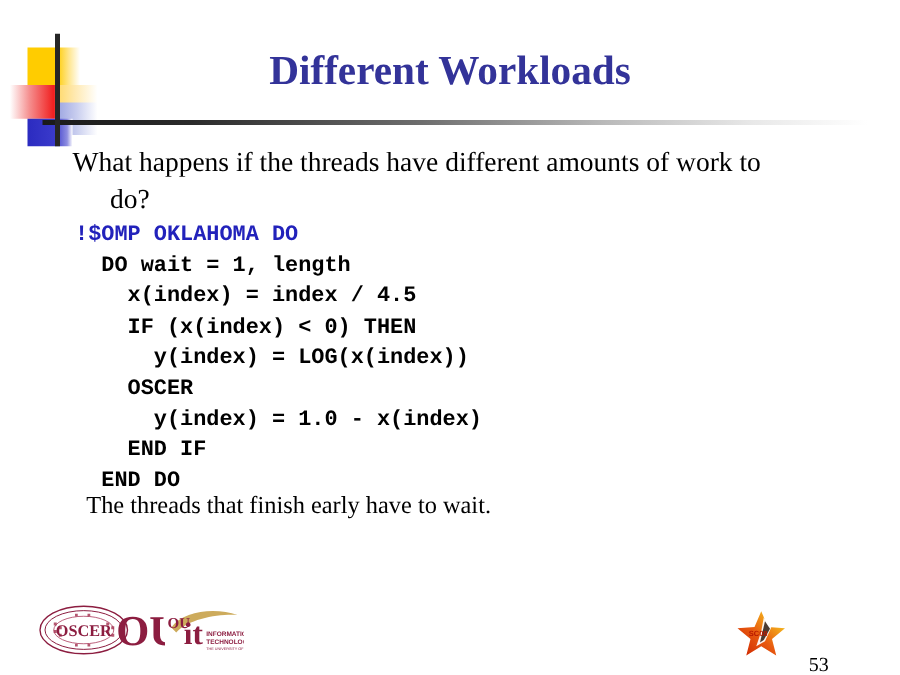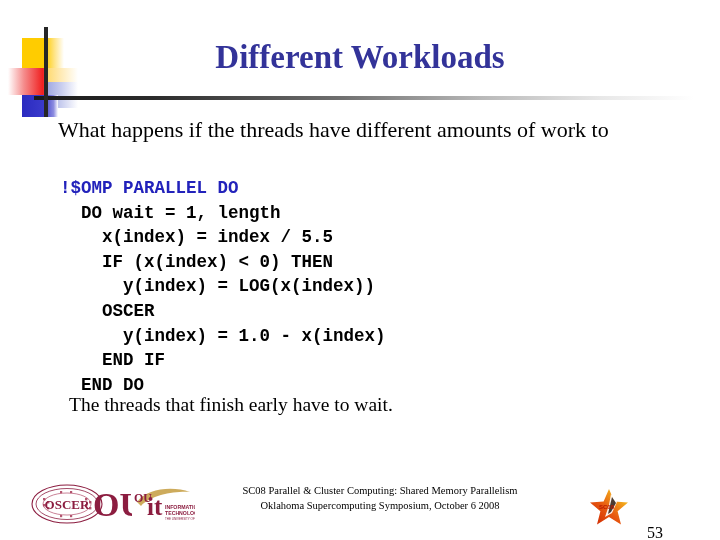--- a/index.html
+++ b/index.html
@@ -152,38 +152,35 @@
   <div class="deco deco-red2"></div>
   <div class="deco deco-lblue"></div>
   <div class="deco deco-blue"></div>
   <div class="deco deco-hline"></div>
   <div class="deco deco-vline"></div>
 
   <div class="title">Different Workloads</div>
 
   <div class="lead">
     <span>What happens if the threads have different amounts of work to</span>
-  </div>
-
-  <div class="code"><span class="blue">!$OMP PARALLEL DO</span>
+    <span class="wrap2">do?</span>
+  </div>
+
+  <div class="code"><span class="blue">!$OMP OKLAHOMA DO</span>
 <span>  DO wait = 1, length</span>
-<span>    x(index) = index / 5.5</span>
+<span>    x(index) = index / 4.5</span>
 <span>    IF (x(index) &lt; 0) THEN</span>
 <span>      y(index) = LOG(x(index))</span>
 <span>    OSCER</span>
 <span>      y(index) = 1.0 - x(index)</span>
 <span>    END IF</span>
 <span>  END DO</span></div>
 
   <div class="closing">The threads that finish early have to wait.</div>
 
-  <div class="footer-text">
-    <div>SC08 Parallel &amp; Cluster Computing: Shared Memory Parallelism</div>
-    <div>Oklahoma Supercomputing Symposium, October 6 2008</div>
-  </div>
 
   <div class="page-num">53</div>
 
   <div class="logo-oscer">
     <svg viewBox="0 0 74 42" width="74" height="42">
       <ellipse cx="37" cy="21" rx="35" ry="19" fill="none" stroke="#8C1D40" stroke-width="1.1"></ellipse>
       <ellipse cx="37" cy="21" rx="31" ry="15.5" fill="none" stroke="#8C1D40" stroke-width="0.8"></ellipse>
       <ellipse cx="37" cy="21" rx="24" ry="11" fill="none" stroke="#B24C6A" stroke-width="0.7"></ellipse>
       <g fill="#A83A58" opacity="0.85">
         <rect x="13" y="15" width="2.4" height="2.4"></rect>

